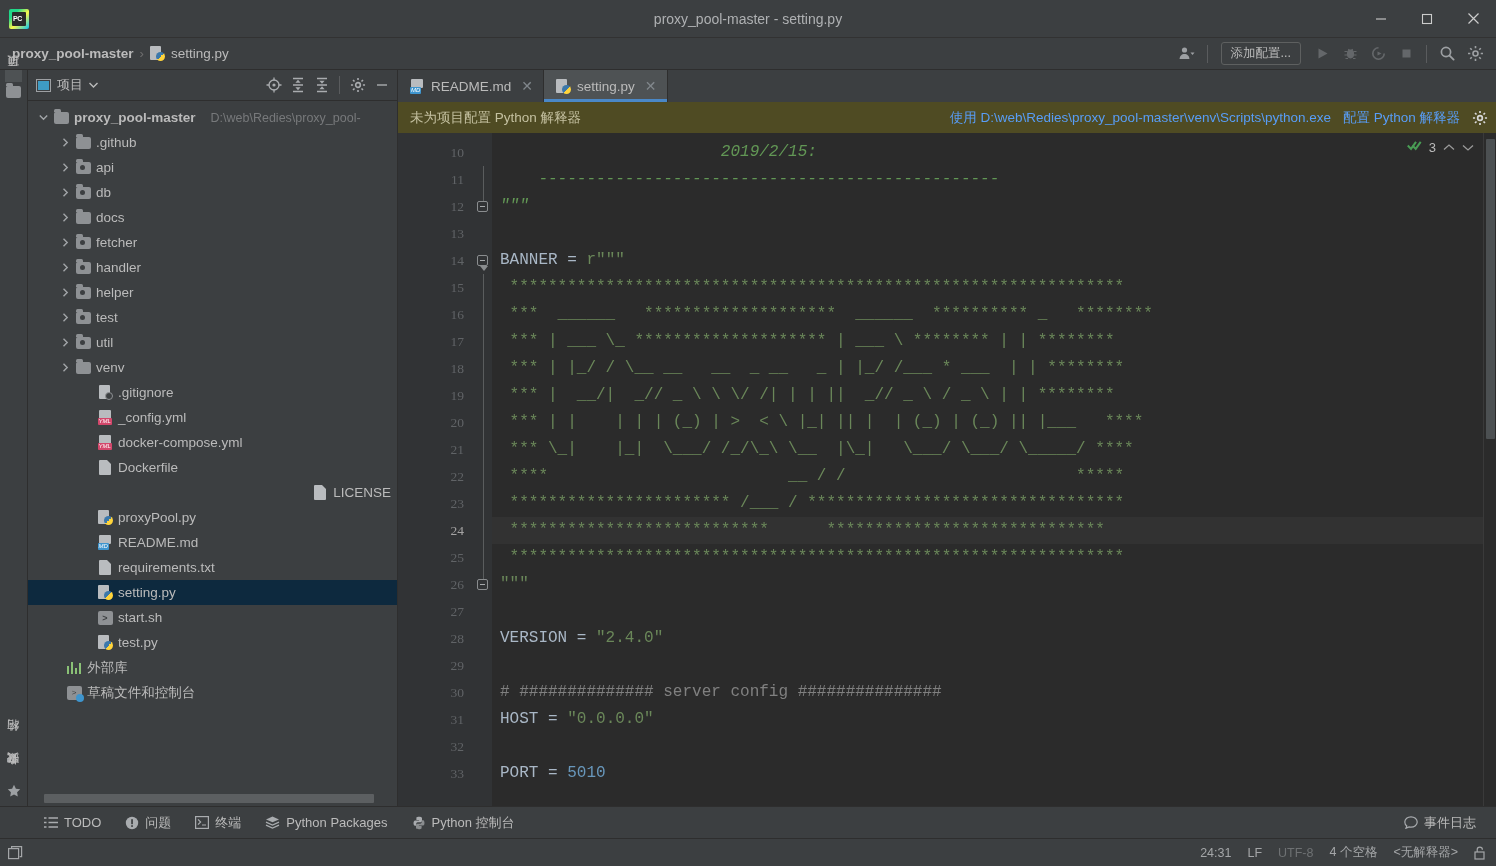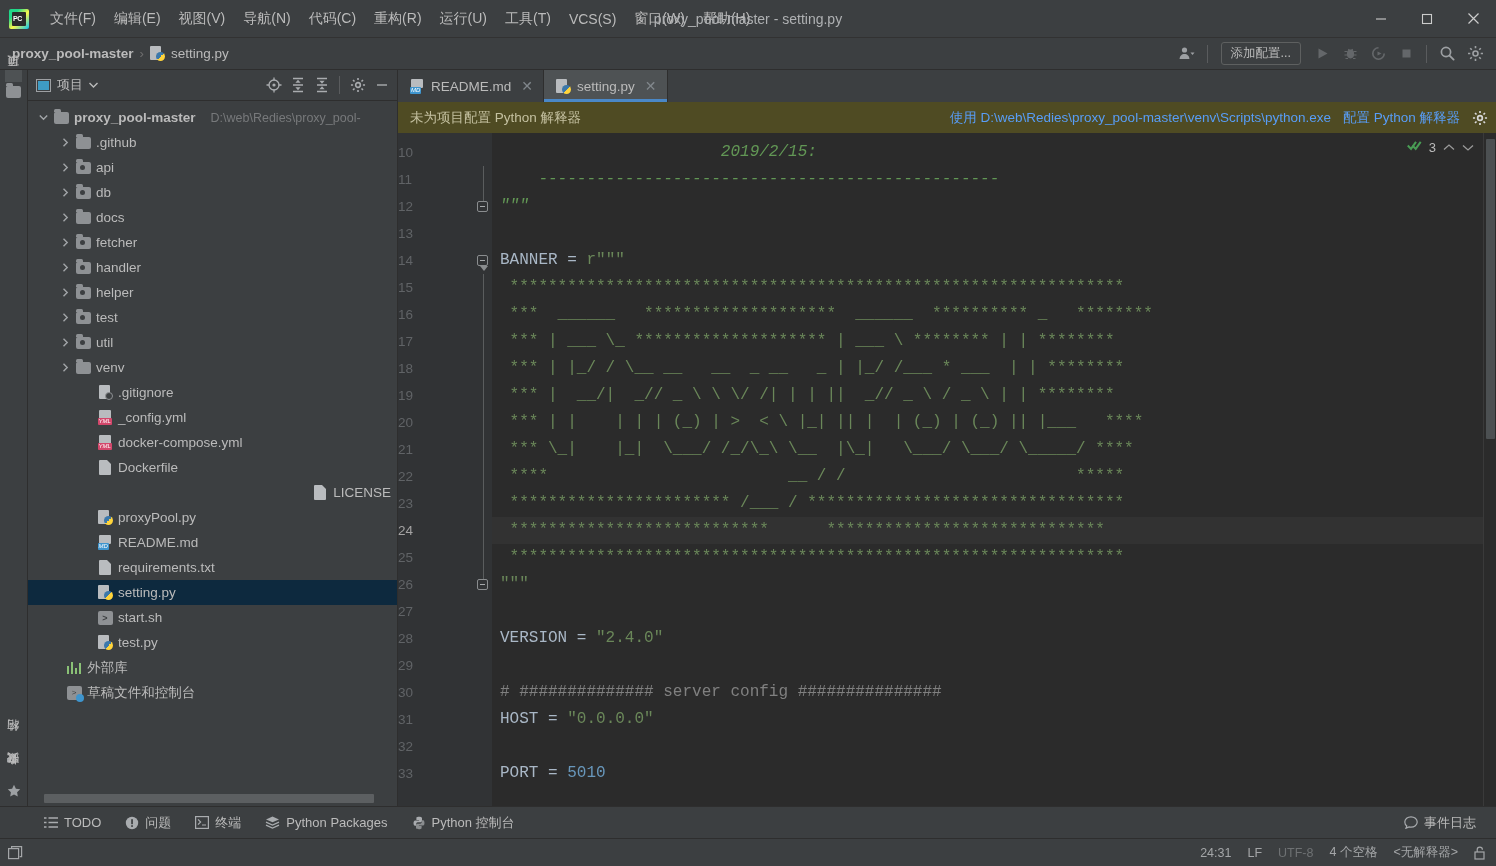--- a/index.html
+++ b/index.html
@@ -162,22 +162,22 @@
   .notifbar {
     min-height: 31px; background: #4F4B23; display: flex; align-items: center;
     padding: 0 8px 0 12px; font-size: 13.5px; color: #C4C0A0; gap: 10px;
   }
   .notif-link { color: #589DF6; }
   .notif-right { margin-left: auto; display: flex; align-items: center; gap: 12px; }
 
   .codewrap { flex: 1; display: flex; position: relative; min-height: 0; overflow: hidden; }
   .gutter {
     width: 78px; min-width: 78px; background: #313335; position: relative;
-    font-family: Liberation Sans, sans-serif; font-size: 13.5px; color: #606366;
-    padding-top: 6px; text-align: left;
+    font-family: Liberation Serif, serif; font-size: 13.5px; color: #606366;
+    padding-top: 6px; text-align: right;
   }
   .gl { height: 27px; line-height: 27px; padding-right: 12px; position: relative; }
   .gl.cur { color: #A4A3A3; }
   .foldstrip { width: 16px; min-width: 16px; background: #313335; position: relative; padding-top: 6px; }
   .fl { height: 27px; position: relative; }
   .foldline { position:absolute; left:7px; width:1px; background:#5A5D5E; }
   .foldmark {
     position: absolute; left: 1px; top: 8px; width: 11px; height: 11px;
     border: 1px solid #8A8D8F; border-radius: 2px; background: #313335;
   }
@@ -232,33 +232,20 @@
   .sbico { display: flex; align-items: center; color: #A4A6A8; }
 </style>
 </head>
 <body>
 
 <div id="app">
 
   <div class="titlebar">
     <div class="pc-logo">
       <span>PC</span>
-    </div>
-    <div class="menubar">
-      <div class="menu-item">文件(F)</div>
-      <div class="menu-item">编辑(E)</div>
-      <div class="menu-item">视图(V)</div>
-      <div class="menu-item">导航(N)</div>
-      <div class="menu-item">代码(C)</div>
-      <div class="menu-item">重构(R)</div>
-      <div class="menu-item">运行(U)</div>
-      <div class="menu-item">工具(T)</div>
-      <div class="menu-item">VCS(S)</div>
-      <div class="menu-item">窗口(W)</div>
-      <div class="menu-item">帮助(H)</div>
     </div>
     <div class="win-title">proxy_pool-master - setting.py</div>
     <div class="winbtns">
       <div class="winbtn">
         <svg width="12" height="12" viewBox="0 0 12 12">
             <path d="M1 6h10" stroke="currentColor" stroke-width="1.1"></path>
           </svg>
       </div>
       <div class="winbtn">
         <svg width="12" height="12" viewBox="0 0 12 12">

